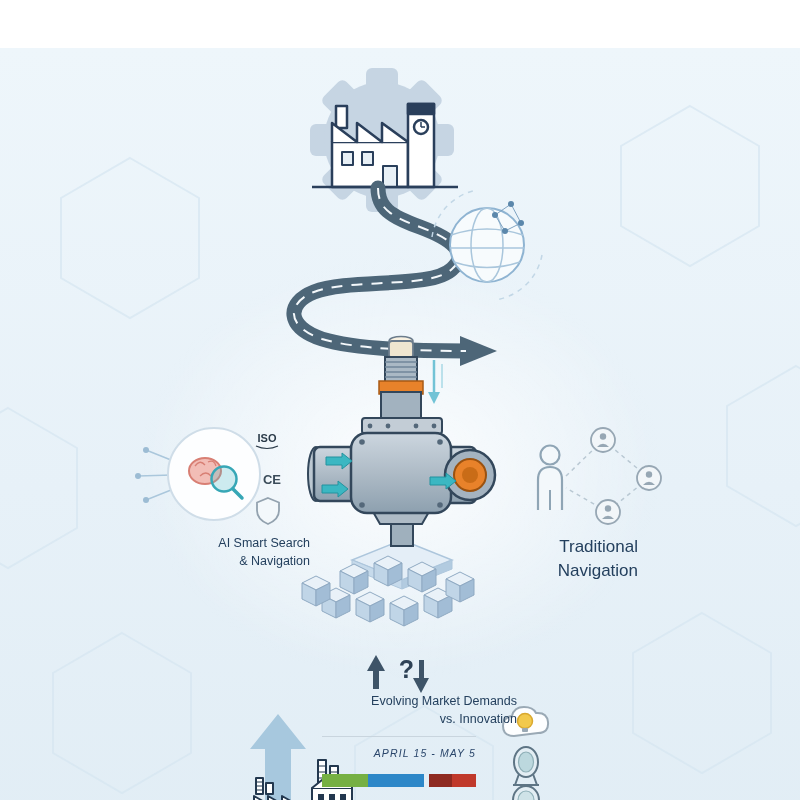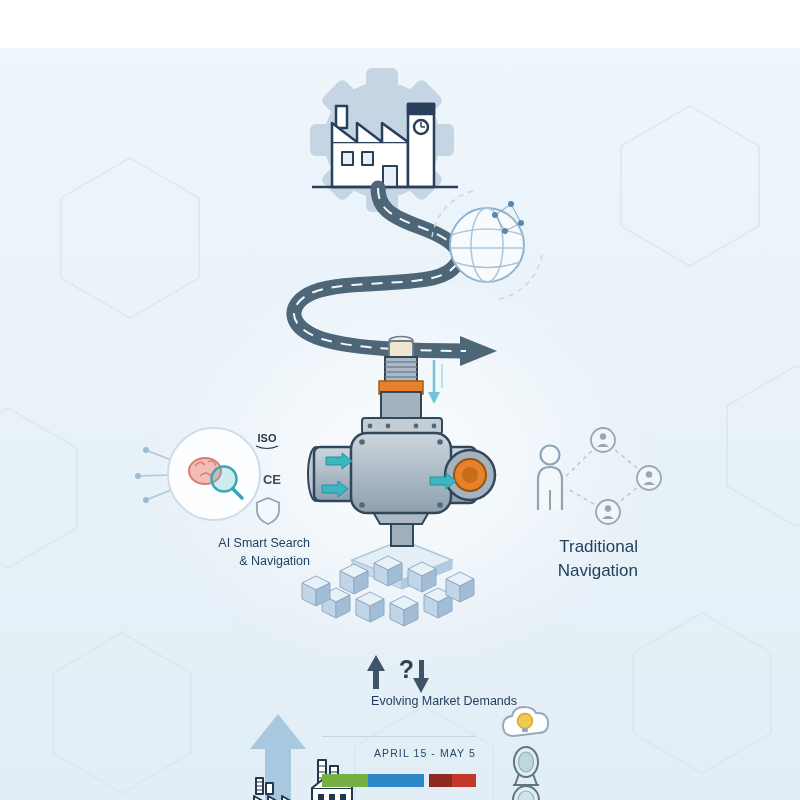--- a/index.html
+++ b/index.html
@@ -6,21 +6,21 @@
   body{width:800px;height:800px;overflow:hidden;font-family:"Liberation Sans",sans-serif;}
   .stage{position:relative;width:800px;height:800px;background:linear-gradient(180deg,#eef6fb 0%,#e7f1f8 55%,#e1edf5 100%);overflow:hidden;margin-top:48px;}
   .layer{position:absolute;left:0;top:0;}
   .t{position:absolute;color:#24405e;}
   .center{text-align:right;}
   #left-label{left:134px;top:487px;width:176px;font-size:12.5px;line-height:1.4;}
   #right-label{left:492px;top:487px;width:146px;font-size:17px;line-height:1.4;}
   #qmark{left:384px;top:607px;width:30px;font-size:25px;font-weight:bold;color:#2e4256;}
   #demands{left:311px;top:645px;width:206px;font-size:12.5px;line-height:1.4;}
   #divider{left:322px;top:688px;width:154px;height:1px;background:#c9d5de;position:absolute;}
-  #date{left:322px;top:699px;width:154px;font-size:10.5px;letter-spacing:1.1px;color:#2a466b;}
+  #date{left:322px;top:699px;width:154px;font-size:10.5px;letter-spacing:1.1px;color:#2a466b;font-style:italic;}
   #bar{left:322px;top:726px;position:absolute;}
   #adapt{left:310px;top:755px;width:178px;font-size:13px;font-weight:bold;color:#21354b;}
 </style>
 </head>
 <body>
 
 <div class="stage">
 
 <svg class="layer" width="800" height="800" viewBox="0 0 800 800">
   <defs>
@@ -280,20 +280,21 @@
 
 <div class="t center" id="right-label">
   <div>Traditional</div>
   <div>Navigation</div>
 </div>
 
 <div class="t center" id="qmark">?</div>
 
 <div class="t center" id="demands">
   <div>Evolving Market Demands</div>
+  <div>vs. Innovation</div>
 </div>
 
 <div id="divider"></div>
 
 <div class="t center" id="date">APRIL 15 - MAY 5</div>
 
 <svg id="bar" width="154" height="13">
   <rect x="0" y="0" width="46" height="13" fill="#76b043"></rect>
   <rect x="46" y="0" width="56" height="13" fill="#2d87c8"></rect>
   <rect x="107" y="0" width="23" height="13" fill="#8e2a21"></rect>

